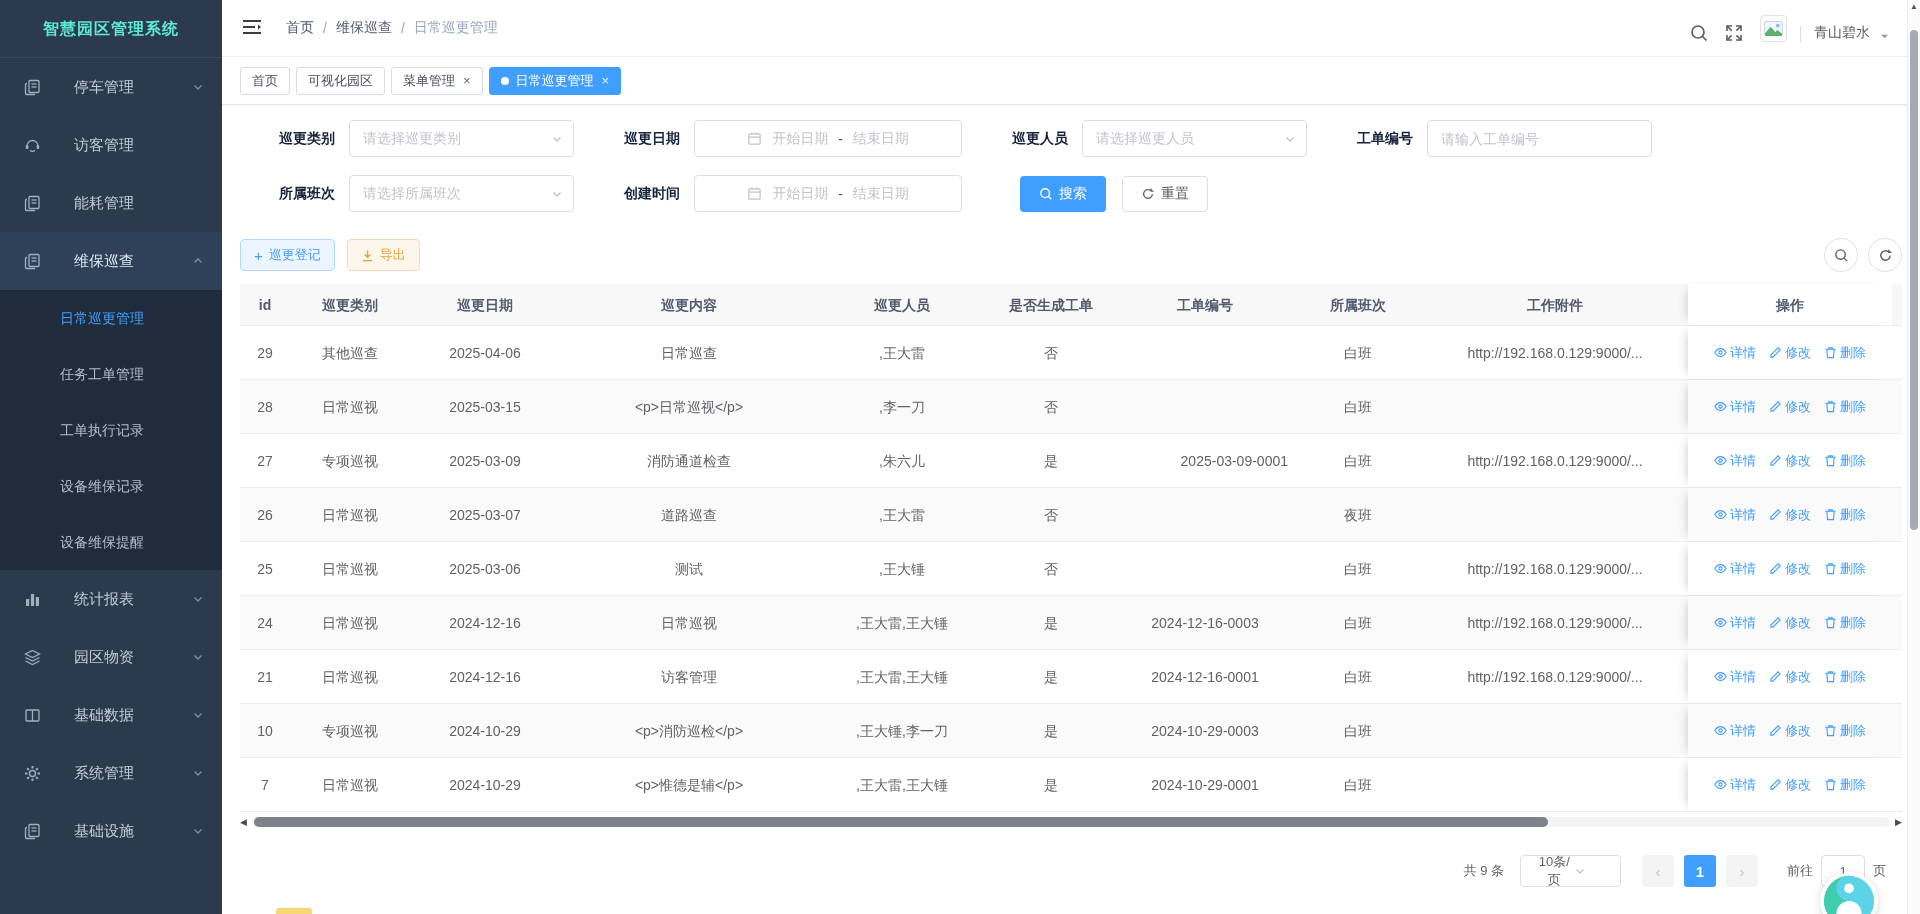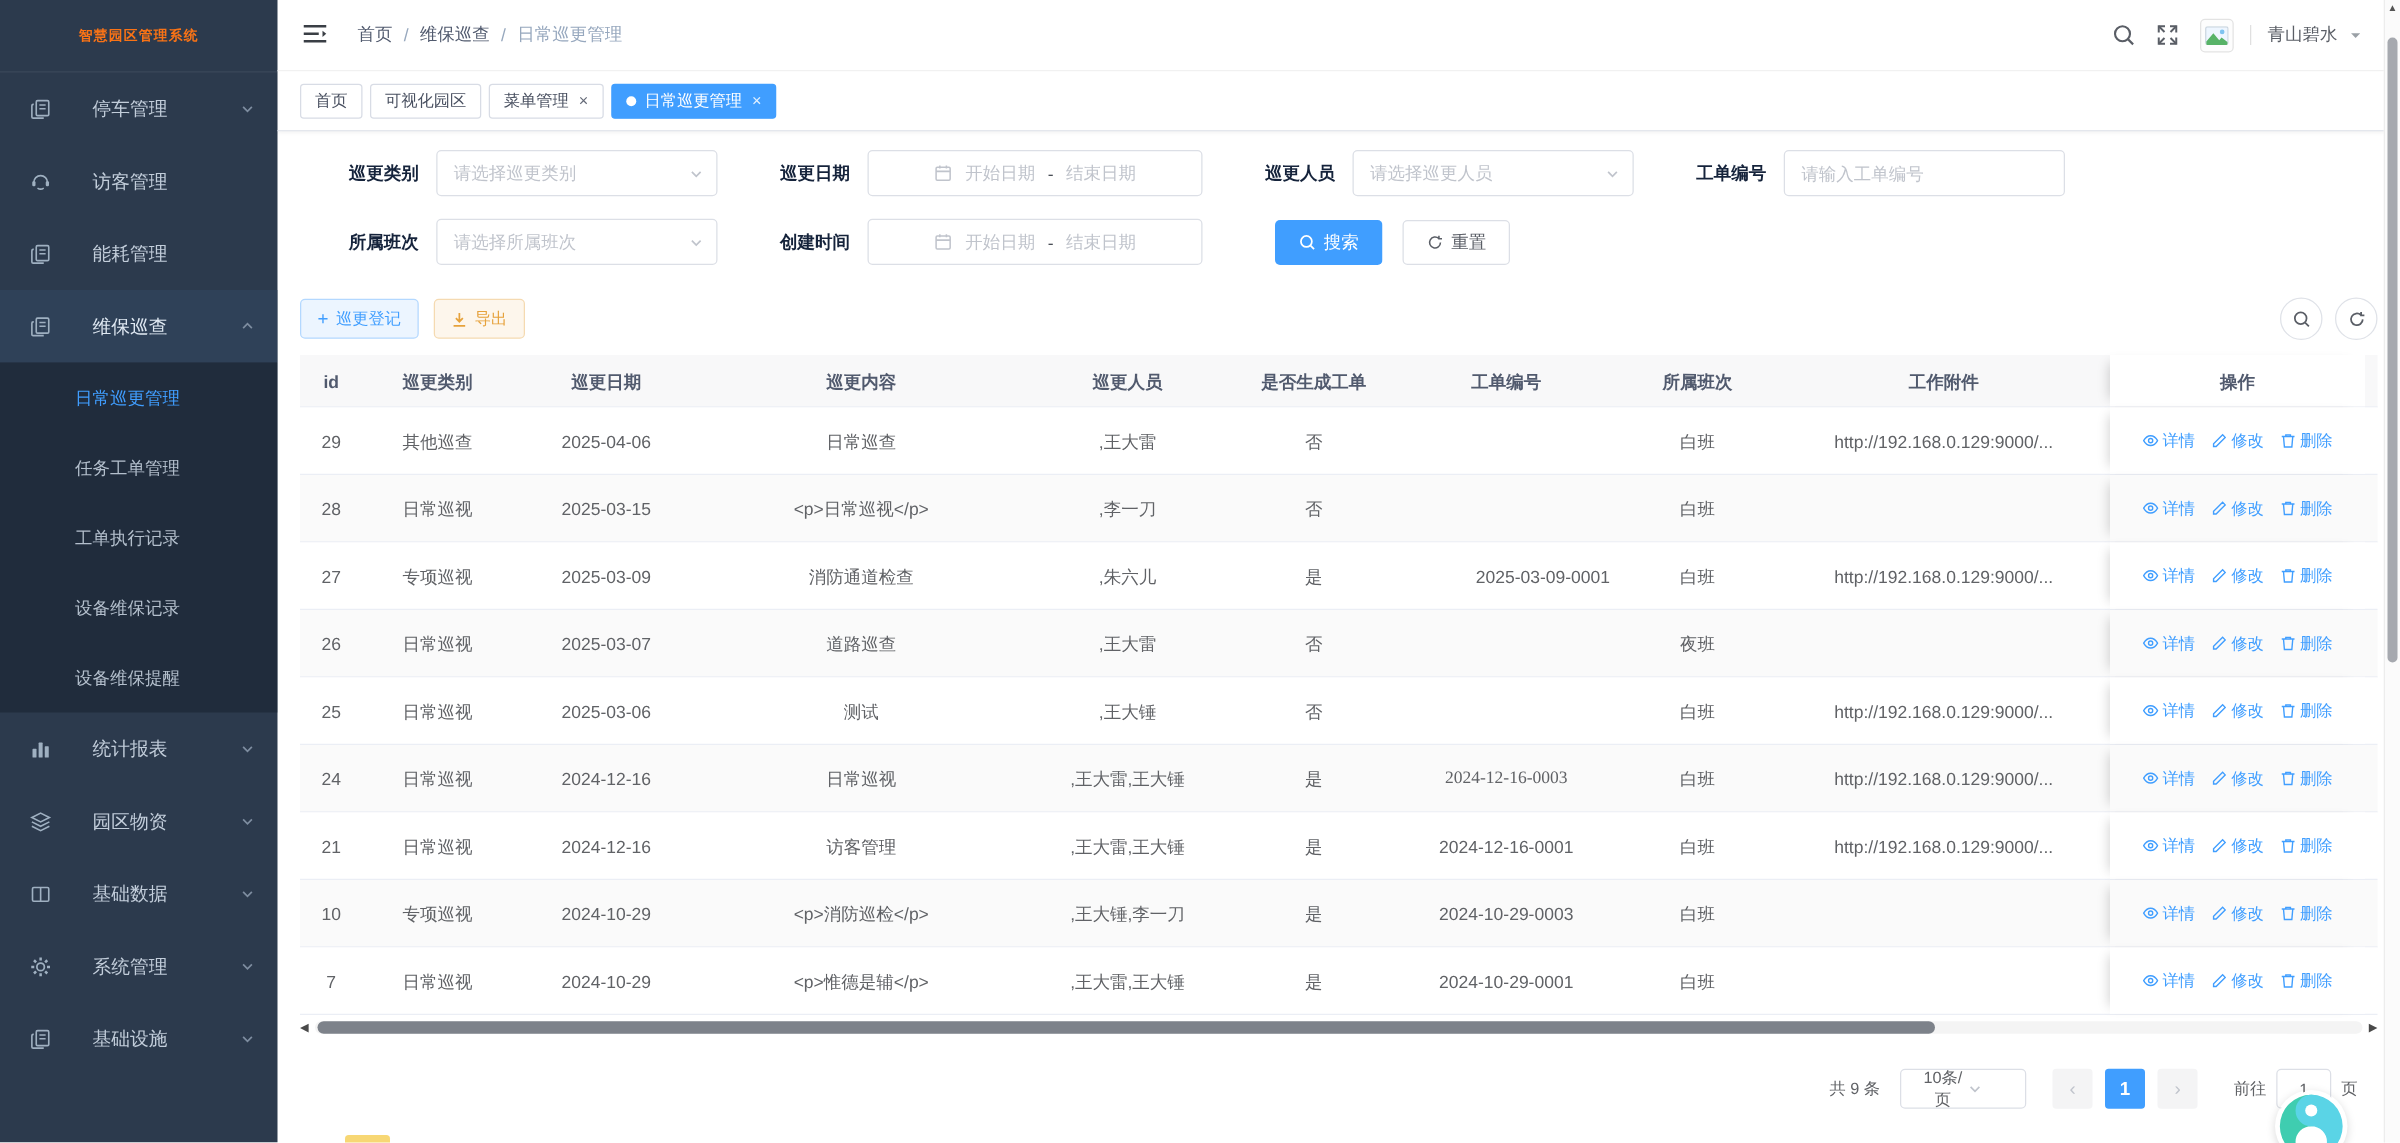--- a/index.html
+++ b/index.html
@@ -2,22 +2,22 @@
 <html><head>
 <meta charset="utf-8">
 <style>
   * { margin:0; padding:0; box-sizing:border-box; }
   html,body { width:1920px; height:914px; overflow:hidden; background:#fff;
     font-family:"Liberation Sans", sans-serif; }
   .app { display:flex; width:100%; height:100%; position:relative; }
 
   
   .sidebar { width:222px; flex:none; background:#2c3a4d; height:100%; overflow:hidden; }
-  .logo { height:58px; line-height:58px; text-align:center; color:#f97316; font-weight:bold;
-    font-size:11px; letter-spacing:1px; border-bottom:1px solid rgba(255,255,255,.07); }
+  .logo { height:58px; line-height:58px; text-align:center; color:#5eead4; font-weight:bold;
+    font-size:16px; letter-spacing:1px; border-bottom:1px solid rgba(255,255,255,.07); }
   .menu-item { height:58px; display:flex; align-items:center; padding:0 18px 0 24px;
     color:#c2cdda; font-size:15px; cursor:pointer; }
   .menu-item.active-parent { background:#2f4158; color:#dfe8f2; }
   .mi-icon { width:18px; height:18px; margin-right:16px; color:#9fb0c1; flex:none; display:flex; align-items:center; }
   .mi-icon svg { width:17px; height:17px; }
   .mi-label { flex:1;margin-left:16px; }
   .mi-caret { color:#7e8da0; display:flex; }
   .mi-caret svg { width:12px; height:12px; }
   .submenu { background:#202c3c; }
   .submenu-item { height:56px; line-height:56px; padding-left:60px; font-size:14px;
@@ -27,21 +27,21 @@
   
   .main { flex:1; display:flex; flex-direction:column; min-width:0; }
   .topbar { height:57px; flex:none; display:flex; align-items:center; padding:0 30px 0 20px;
     border-bottom:1px solid #f2f2f2; }
   .hamburger { width:22px; height:20px; color:#3a3f45; margin-right:22px; cursor:pointer; display:flex; }
   .hamburger svg { width:20px; height:18px; }
   .breadcrumb { display:flex; align-items:center; gap:9px; font-size:14px; }
   .bc-item { color:#515a6e; cursor:pointer; }
   .bc-item.current { color:#97a8be; cursor:default; }
   .bc-sep { color:#97a8be; }
-  .topbar-right { margin-left:auto; display:flex; align-items:center; gap:17px; color:#5a5e66; }
+  .topbar-right { margin-left:auto; display:flex; align-items:flex-end; gap:17px; color:#5a5e66; }
   .tb-icon { display:flex; cursor:pointer; }
   .tb-icon svg { width:18px; height:18px; }
   .avatar { width:27px; height:27px; border:1px solid #e3e3e3; border-radius:4px;
     display:flex; align-items:center; justify-content:center; background:#fdfdfd; cursor:pointer; }
   .avatar svg { width:19px; height:15px; }
   .tb-divider { width:1px; height:16px; background:#e0e0e0; margin:0 -4px; }
   .username { font-size:14px; color:#5a5e66; cursor:pointer; }
   .user-caret { display:flex; color:#9aa0a6; margin-left:-8px; cursor:pointer; }
   .user-caret svg { width:11px; height:11px; }
 
@@ -671,21 +671,21 @@
               </span>
             </div>
           </div>
           <div class="t-row striped">
             <div class="t-cell txt cell-id" style="width: 50px;">24</div>
             <div class="t-cell txt cell-type" style="width: 120px;">日常巡视</div>
             <div class="t-cell txt cell-date" style="width: 150px;">2024-12-16</div>
             <div class="t-cell txt cell-content" style="width: 258px;">日常巡视</div>
             <div class="t-cell txt cell-people" style="width: 168px;">,王大雷,王大锤</div>
             <div class="t-cell txt cell-generated" style="width: 130px;">是</div>
-            <div class="t-cell txt cell-order_no" style="width: 178px; font-family: Liberation Serif, serif;">2024-12-16-0003</div>
+            <div class="t-cell txt cell-order_no" style="width: 178px;">2024-12-16-0003</div>
             <div class="t-cell txt cell-shift" style="width: 128px;">白班</div>
             <div class="t-cell txt cell-attachment" style="width: 266px;">http://192.168.0.129:9000/...</div>
             <div class="t-cell cell-actions" style="width: 204px;">
               <span class="op-link">
                 <span style="display: flex;">
                   <svg viewBox="0 0 14 12" fill="none" stroke="currentColor" stroke-width="1.2">
                     <path d="M1 6s2.4-4.2 6-4.2S13 6 13 6s-2.4 4.2-6 4.2S1 6 1 6z"></path>
                     <circle cx="7" cy="6" r="1.8"></circle>
                   </svg>
                 </span>

